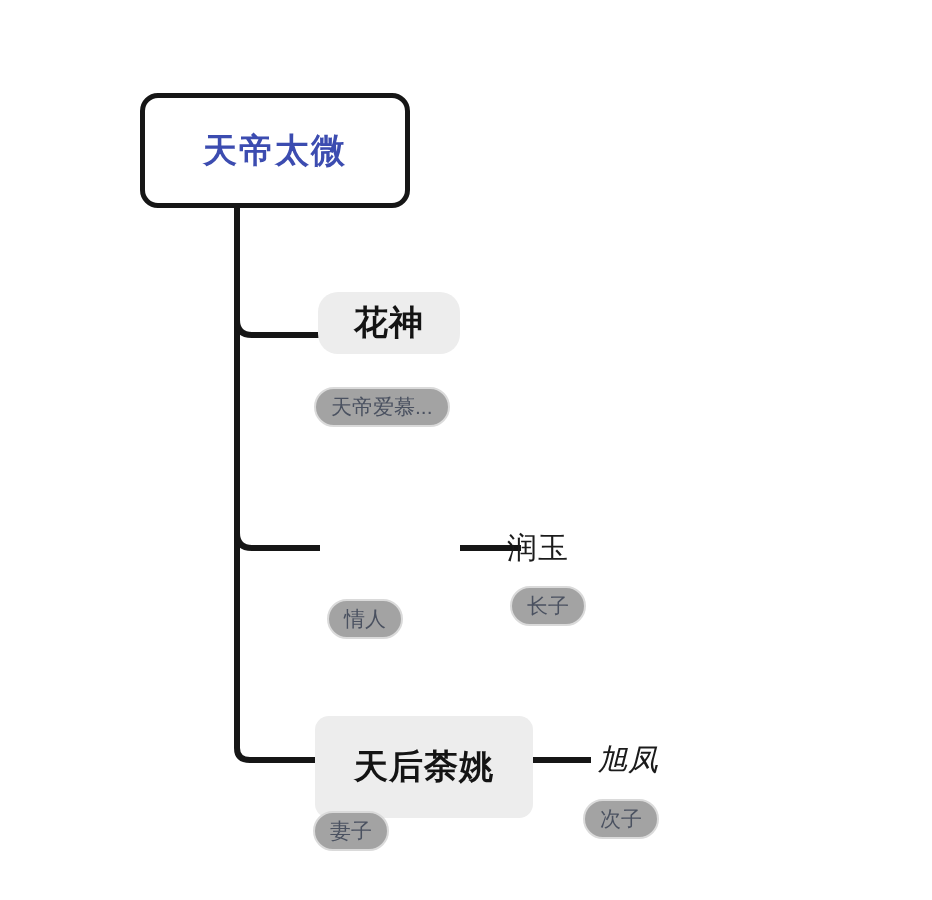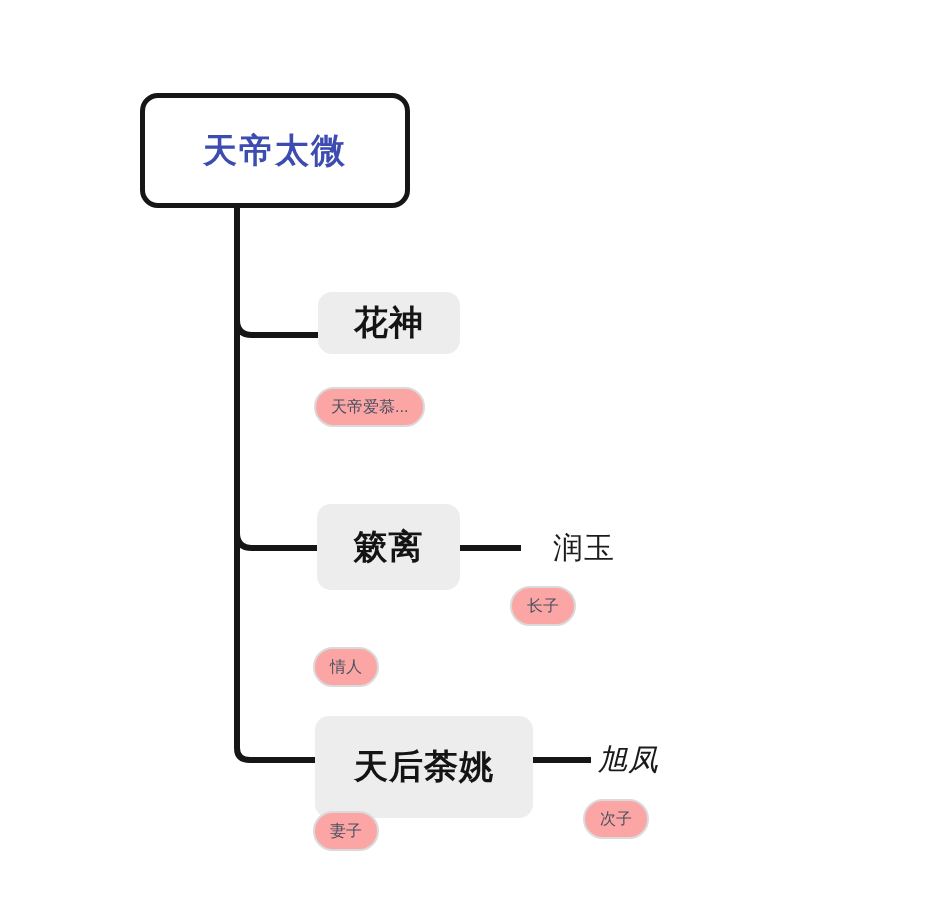--- a/index.html
+++ b/index.html
@@ -51,50 +51,50 @@
     margin-left: 37px;
   }
   .branch-node {
     background: #ededed;
     border-radius: 14px;
     font-size: 34px;
     font-weight: 700;
     color: #141414;
     letter-spacing: 1px;
   }
-  .branch-1 { left: 318px; top: 292px; width: 142px; height: 62px; }
+  .branch-1 { left: 318px; top: 292px; width: 142px; height: 62px; border-radius: 20px; }
   .branch-2 { left: 317px; top: 504px; width: 143px; height: 86px; }
   .branch-3 { left: 315px; top: 716px; width: 218px; height: 102px; }
   .leaf-node {
     font-size: 30px;
     font-weight: 400;
     color: #1b1b1b;
     letter-spacing: 1px;
   }
-  .leaf-1 { left: 553px; top: 531px; height: 34px; }
+  .leaf-1 { left: 507px; top: 531px; height: 34px; }
   .leaf-2 { left: 597px; top: 743px; height: 34px; font-style: italic; }
   .note-pill {
     position: absolute;
     z-index: 2;
     display: flex;
     align-items: center;
     justify-content: center;
     box-sizing: border-box;
     height: 40px;
     padding: 11px 15px;
-    background: #fca5a5;
+    background: #a3a3a3;
     border: 2px solid #dadada;
     border-radius: 20px;
-    font-size: 16px;
+    font-size: 21px;
     color: #4a5160;
     white-space: nowrap;
     cursor: default;
   }
   .note-b1 { left: 314px; top: 387px; }
-  .note-b2 { left: 313px; top: 599px; margin-top: 48px; }
+  .note-b2 { left: 327px; top: 599px; }
   .note-l1 { left: 510px; top: 586px; }
   .note-b3 { left: 313px; top: 811px; font-family: Liberation Serif, serif; }
   .note-l2 { left: 583px; top: 799px; text-align: center; }
 </style>
 </head>
 <body>
 
 <div class="canvas">
 
   <svg class="connectors" viewBox="0 0 932 900" xmlns="http://www.w3.org/2000/svg">
@@ -103,21 +103,20 @@
     <path d="M 237 533 Q 237 548 252 548 L 320 548"></path>
     <path d="M 460 548 L 521 548"></path>
     <path d="M 532 760 L 591 760"></path>
   </svg>
 
   <div class="node root-node">天帝太微</div>
 
   <div class="node branch-node branch-1">花神</div>
   <div class="note-pill note-b1">天帝爱慕...</div>
 
-  <div class="node branch-node branch-2">簌离</div>
   <div class="note-pill note-b2">情人</div>
   <div class="node leaf-node leaf-1">润玉</div>
   <div class="note-pill note-l1">长子</div>
 
   <div class="node branch-node branch-3">天后荼姚</div>
   <div class="note-pill note-b3">妻子</div>
   <div class="node leaf-node leaf-2">旭凤</div>
   <div class="note-pill note-l2">次子</div>
 
 </div>

